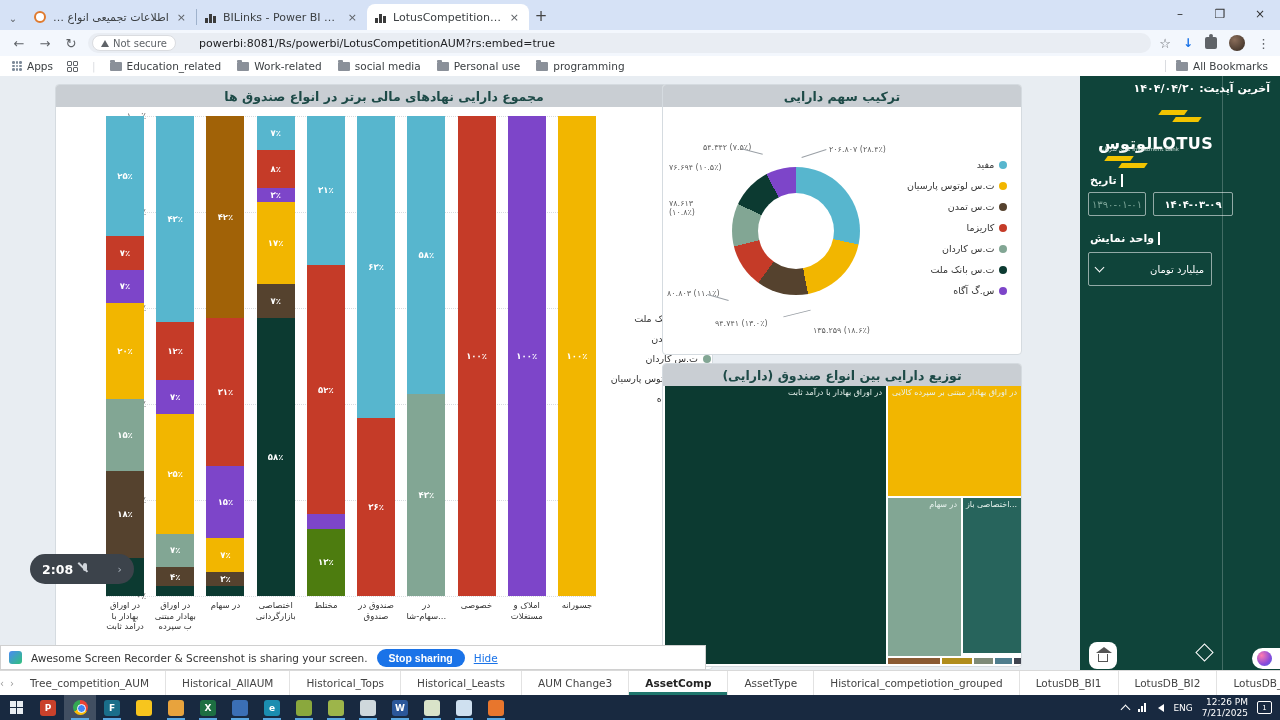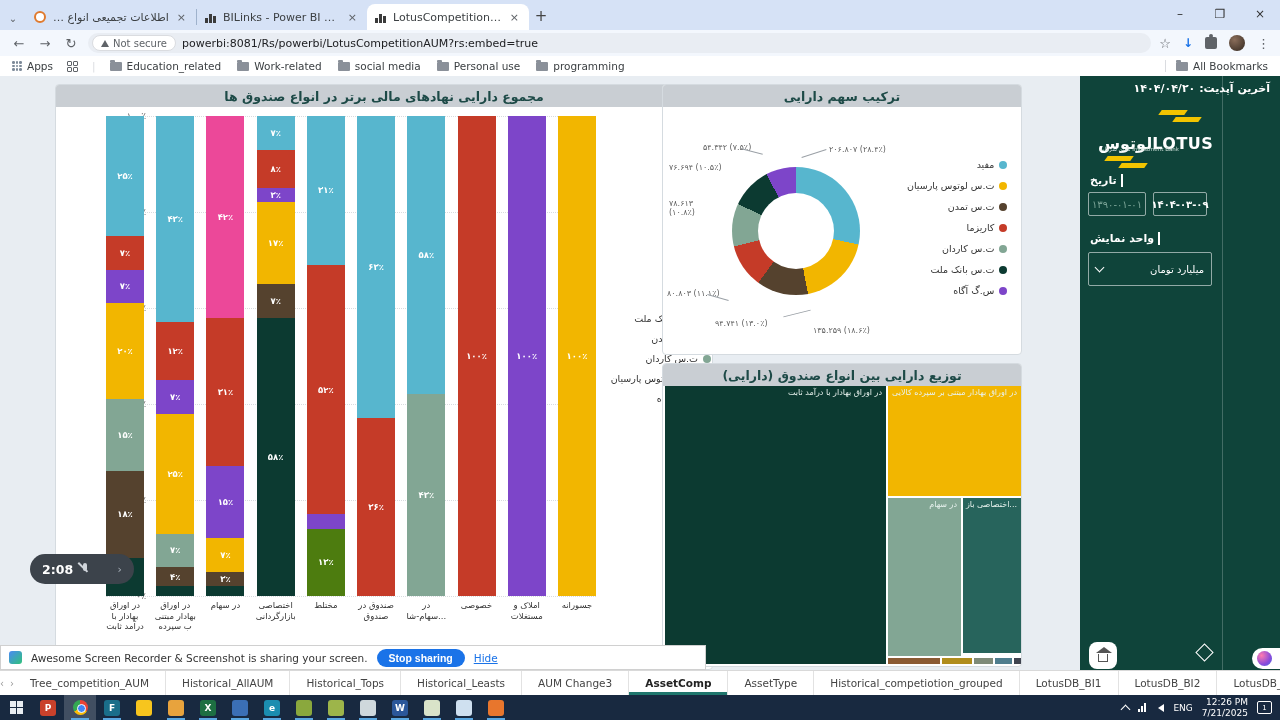--- a/index.html
+++ b/index.html
@@ -17,21 +17,21 @@
   .sep-v { width:1px; height:16px; background:#9fb2cc; margin-bottom:5px; }
   .favicon-circle { width:12px; height:12px; border-radius:50%; background:#fff; border:2px solid #e07a2e; flex:none; }
   .favicon-chart { width:12px; height:12px; display:flex; align-items:flex-end; gap:1px; flex:none; }
   .favicon-chart i { display:block; width:3px; background:#3b3b3b; }
   .newtab-btn { width:24px; height:24px; display:flex; align-items:center; justify-content:center; font-size:15px; color:#444; margin-bottom:2px; }
   .win-controls { position:absolute; right:0; top:0; height:30px; display:flex; }
   .win-controls span { width:40px; height:28px; display:flex; align-items:center; justify-content:center; font-size:12px; color:#333; }
 
   .toolbar { position:absolute; left:0; top:30px; width:1280px; height:26px; background:#f3f7fd; display:flex; align-items:center; gap:8px; padding:0 10px; }
   .navbtn { color:#5f6368; font-size:13px; width:18px; text-align:center; }
-  .omnibox { flex:1; max-width:1090px; height:20px; background:#e9edf3; border-radius:11px; display:flex; align-items:center; gap:6px; padding:0 4px; }
+  .omnibox { flex:1; max-width:1090px; height:20px; background:#e9edf3; border-radius:11px; display:flex; align-items:center; gap:23px; padding:0 4px; }
   .chip { background:#fff; border:1px solid #dadce0; border-radius:10px; height:16px; display:flex; align-items:center; gap:4px; padding:0 8px; font-size:10px; color:#5f6368; }
   .warn-tri { width:0; height:0; border-left:4px solid transparent; border-right:4px solid transparent; border-bottom:7px solid #5f6368; }
   .url { font-size:11px; color:#202124; }
   .tool-icons { display:flex; align-items:center; gap:12px; margin-left:auto; }
   .tool-icons .g { color:#5f6368; font-size:13px; }
   .dl-ic { color:#1a73e8; font-weight:bold; font-size:12px; }
   .avatar { width:16px; height:16px; border-radius:50%; background:radial-gradient(circle at 35% 30%, #8a6d5a, #32281f); }
   .puzzle { width:12px; height:12px; border-radius:2px; background:#5f6368; position:relative; }
   .puzzle::after { content:""; position:absolute; left:4px; top:-3px; width:4px; height:4px; border-radius:50%; background:#5f6368; }
 
@@ -290,21 +290,21 @@
             <div class="bcol">
               <div class="bseg" style="height: 43%; background: rgb(87, 182, 206);">۴۳٪</div>
               <div class="bseg" style="height: 12%; background: rgb(197, 59, 40);">۱۲٪</div>
               <div class="bseg" style="height: 7%; background: rgb(125, 69, 201);">۷٪</div>
               <div class="bseg" style="height: 25%; background: rgb(242, 182, 0);">۲۵٪</div>
               <div class="bseg" style="height: 7%; background: rgb(130, 166, 148);">۷٪</div>
               <div class="bseg" style="height: 4%; background: rgb(85, 66, 46);">۴٪</div>
               <div class="bseg" style="height: 2%; background: rgb(12, 58, 49);"></div>
             </div>
             <div class="bcol">
-              <div class="bseg" style="height: 42%; background: #ec4899;">۴۲٪</div>
+              <div class="bseg" style="height: 42%; background: #a16207;">۴۲٪</div>
               <div class="bseg" style="height: 31%; background: rgb(197, 59, 40);">۳۱٪</div>
               <div class="bseg" style="height: 15%; background: rgb(125, 69, 201);">۱۵٪</div>
               <div class="bseg" style="height: 7%; background: rgb(242, 182, 0);">۷٪</div>
               <div class="bseg" style="height: 3%; background: rgb(85, 66, 46);">۳٪</div>
               <div class="bseg" style="height: 2%; background: rgb(12, 58, 49);"></div>
             </div>
             <div class="bcol">
               <div class="bseg" style="height: 7%; background: rgb(87, 182, 206);">۷٪</div>
               <div class="bseg" style="height: 8%; background: rgb(197, 59, 40);">۸٪</div>
               <div class="bseg" style="height: 3%; background: rgb(125, 69, 201);">۳٪</div>
@@ -470,21 +470,21 @@
       <div class="logo">
         <span class="logo-slash" style="left:62px;top:4px;"></span>
         <span class="logo-slash" style="left:76px;top:11px;"></span>
         <span class="logo-main"><span>لوتوس</span><span>LOTUS</span></span>
         <span class="logo-sub">تامین سرمایه Investment Bank</span>
         <span class="logo-slash" style="left:8px;top:50px;"></span>
         <span class="logo-slash" style="left:22px;top:57px;"></span>
       </div>
       <div class="pn-label" style="top:98px;">تاریخ</div>
       <div class="datebox faded" style="left:8px;width:58px;">۱۳۹۰-۰۱-۰۱</div>
-      <div class="datebox strong" style="left:73px;width:54px;">۱۴۰۴-۰۳-۰۹</div>
+      <div class="datebox strong" style="left:73px;width:80px;">۱۴۰۴-۰۳-۰۹</div>
       <div class="pn-label" style="top:156px;">واحد نمایش</div>
       <div class="dropdown">
         <span class="chev"></span>
         <span style="direction:rtl;">میلیارد تومان</span>
       </div>
       <div class="pn-divider"></div>
       <div class="home-btn">
           <span class="home-glyph"></span>
         </div>
       <div class="diamond"></div>

